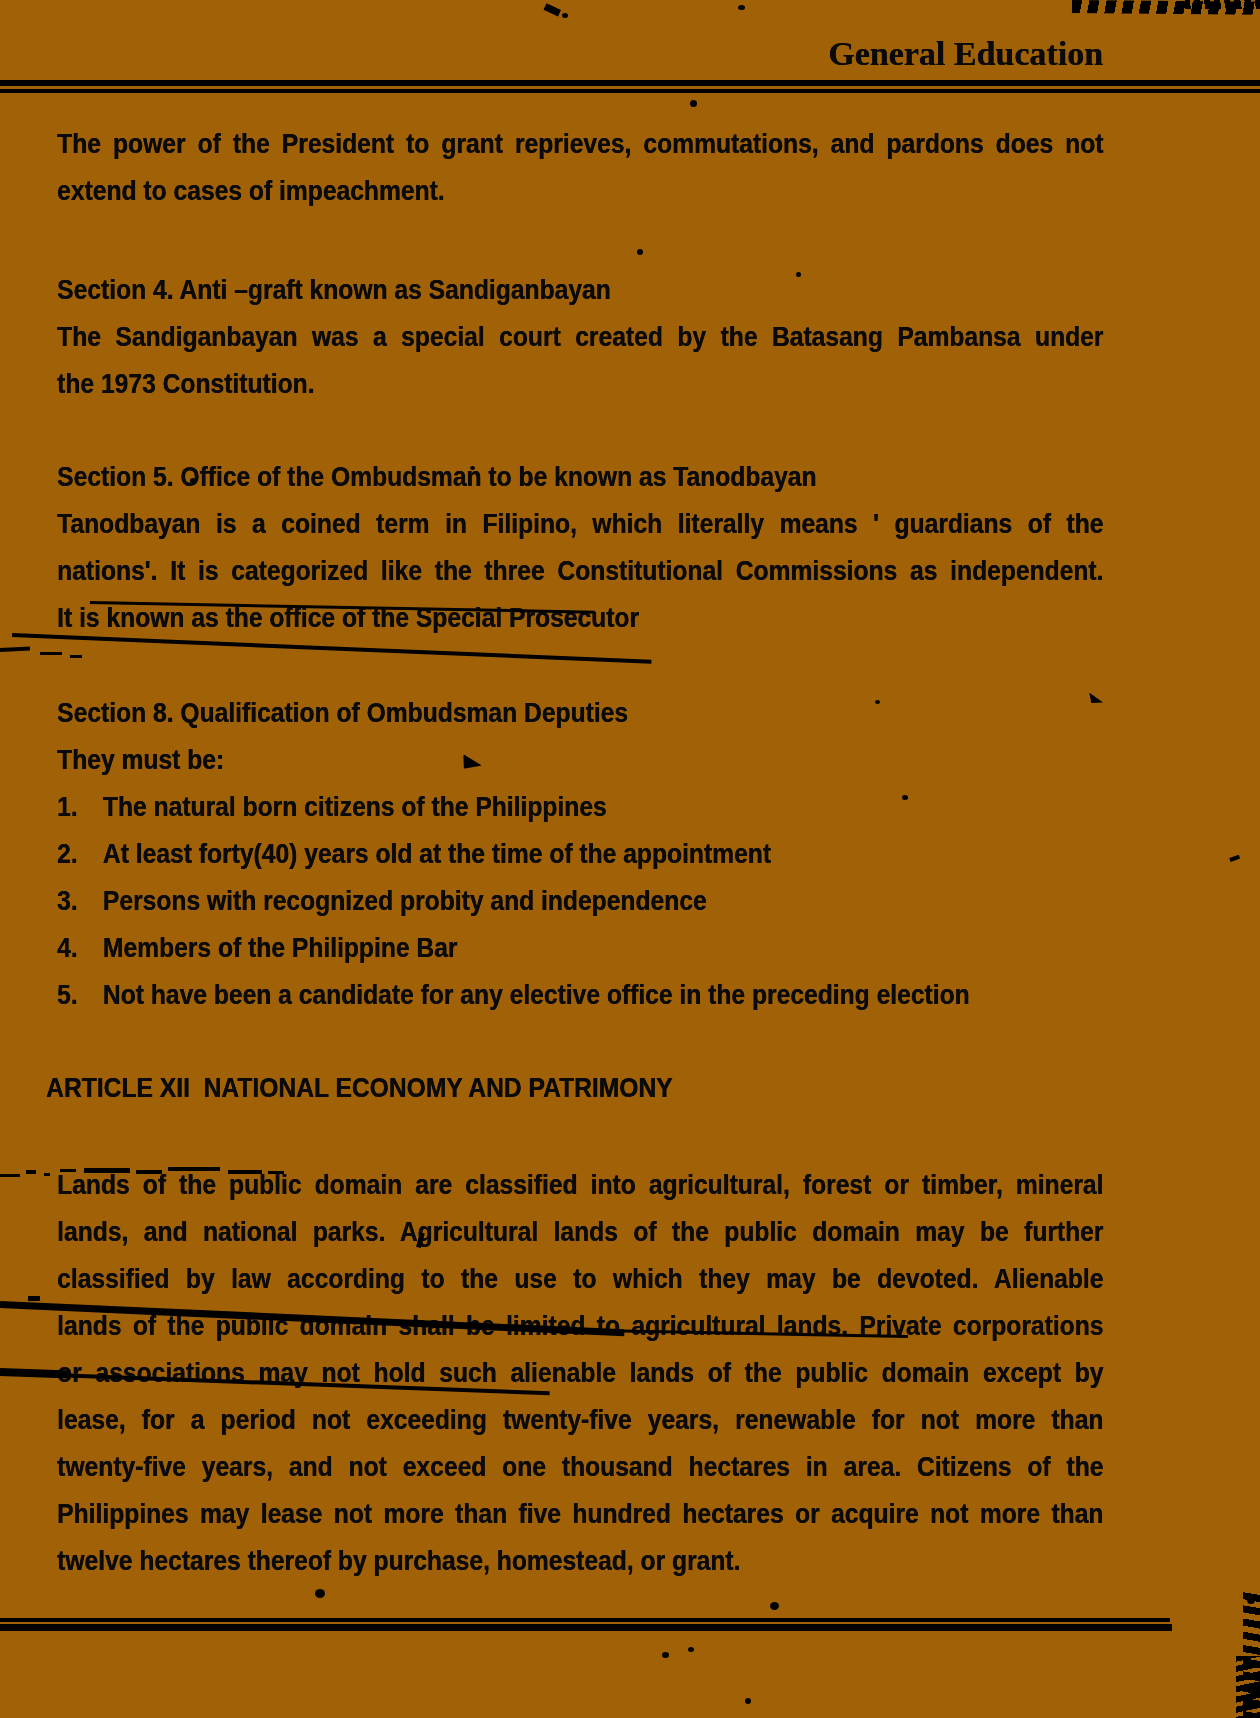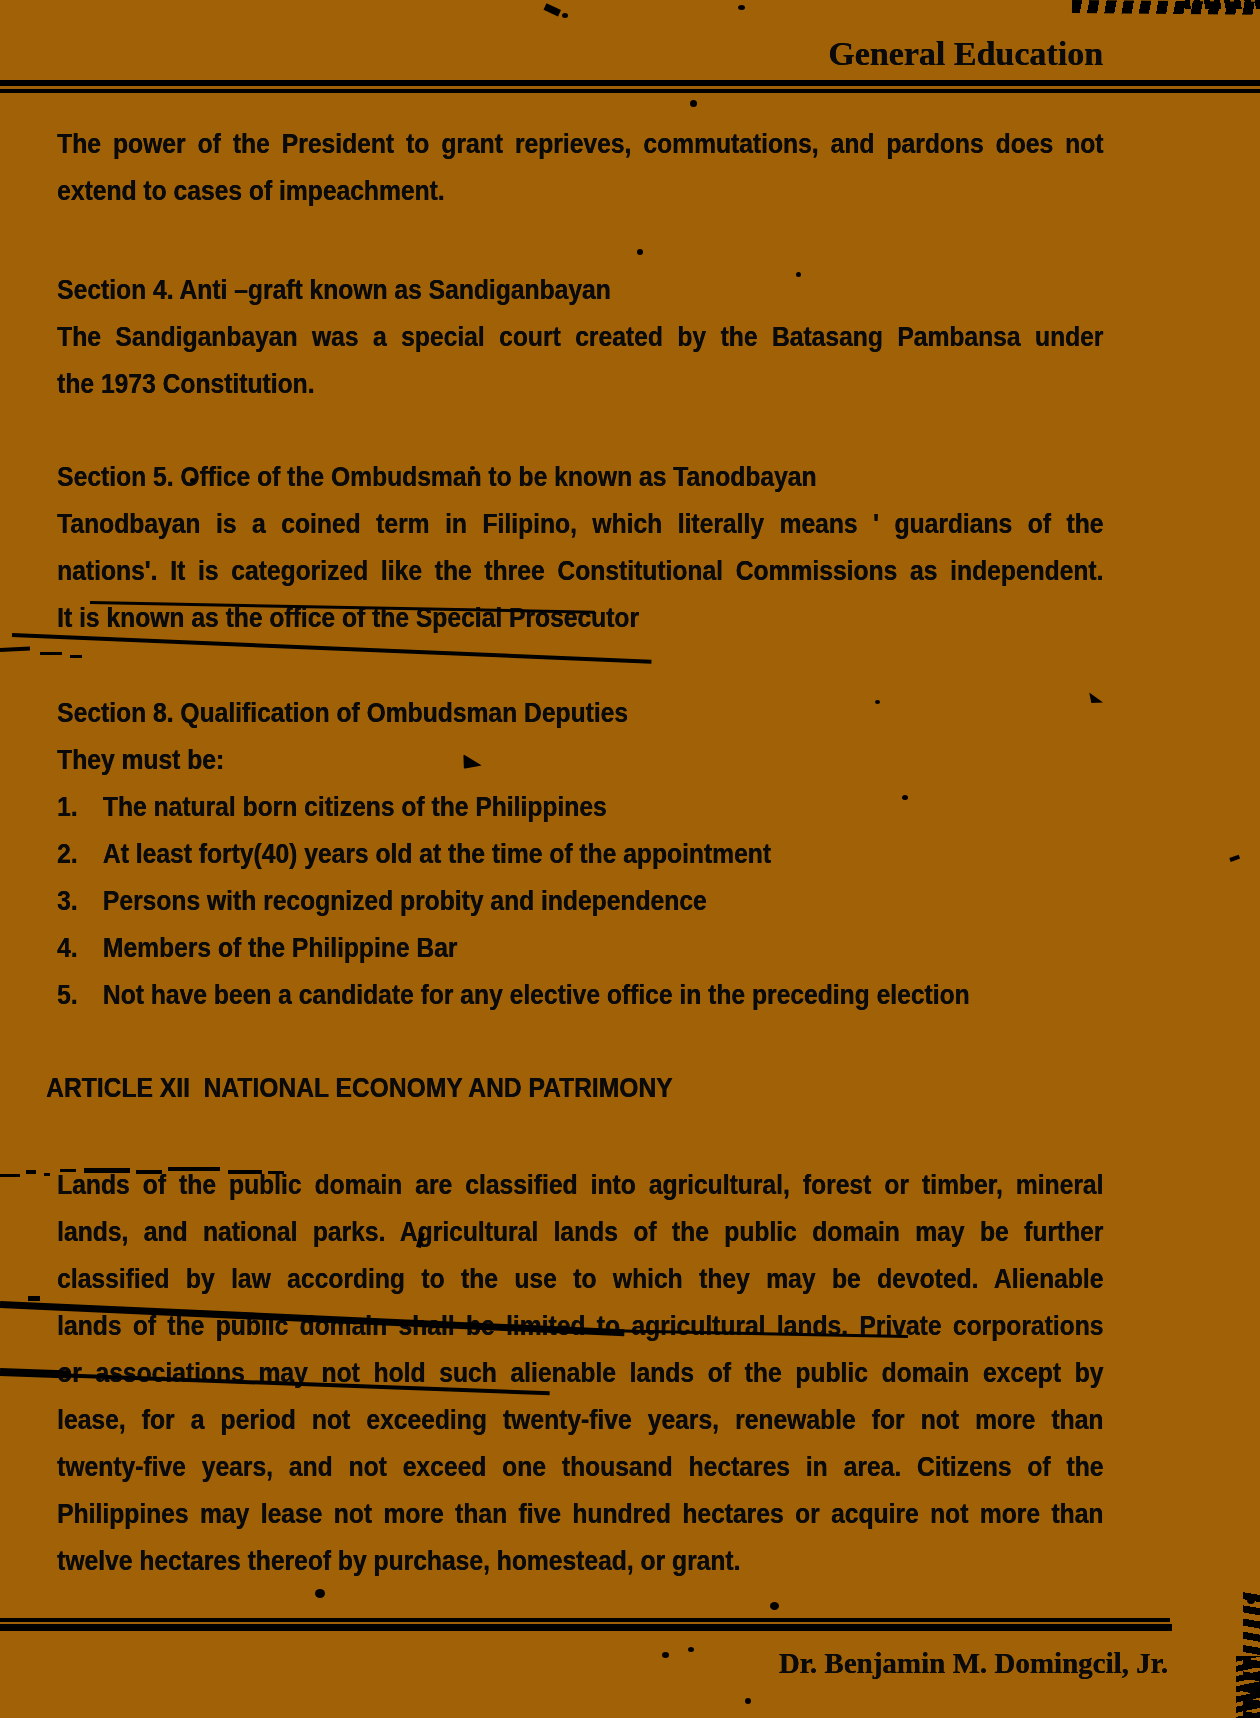--- a/index.html
+++ b/index.html
@@ -92,21 +92,20 @@
     <div class="ln">lands of the public domain shall be limited to agricultural lands. Private corporations</div>
     <div class="ln">or associations may not hold such alienable lands of the public domain except by</div>
     <div class="ln">lease, for a period not exceeding twenty-five years, renewable for not more than</div>
     <div class="ln">twenty-five years, and not exceed one thousand hectares in area. Citizens of the</div>
     <div class="ln">Philippines may lease not more than five hundred hectares or acquire not more than</div>
     <div class="ln end">twelve hectares thereof by purchase, homestead, or grant.</div>
   </div>
 
   <div class="rule" style="left:0;top:1618px;width:1170px;height:4px;"></div>
   <div class="rule" style="left:0;top:1624px;width:1172px;height:7px;"></div>
-  <div class="serif ftr-author">Dr. Benjamin M. Domingcil, Jr.</div>
 
   <div class="art" style="left:545px;top:3px;width:16px;height:7px;transform:rotate(25deg);"></div>
   <div class="dot" style="left:562px;top:13px;width:6px;height:5px;"></div>
   <div class="dot" style="left:738px;top:5px;width:7px;height:5px;"></div>
   <div class="art" style="left:1072px;top:0;width:188px;height:13px;background:repeating-linear-gradient(100deg,#000 0 10px,transparent 10px 17px);transform:rotate(0.5deg);"></div>
   <div class="art" style="left:1185px;top:0;width:75px;height:9px;background:repeating-linear-gradient(80deg,#000 0 6px,transparent 6px 10px);"></div>
   <div class="dot" style="left:690px;top:100px;width:7px;height:7px;"></div>
   <div class="dot" style="left:637px;top:249px;width:6px;height:6px;"></div>
   <div class="dot" style="left:796px;top:272px;width:5px;height:5px;"></div>
   <div class="dot" style="left:190px;top:478px;width:5px;height:5px;"></div>

